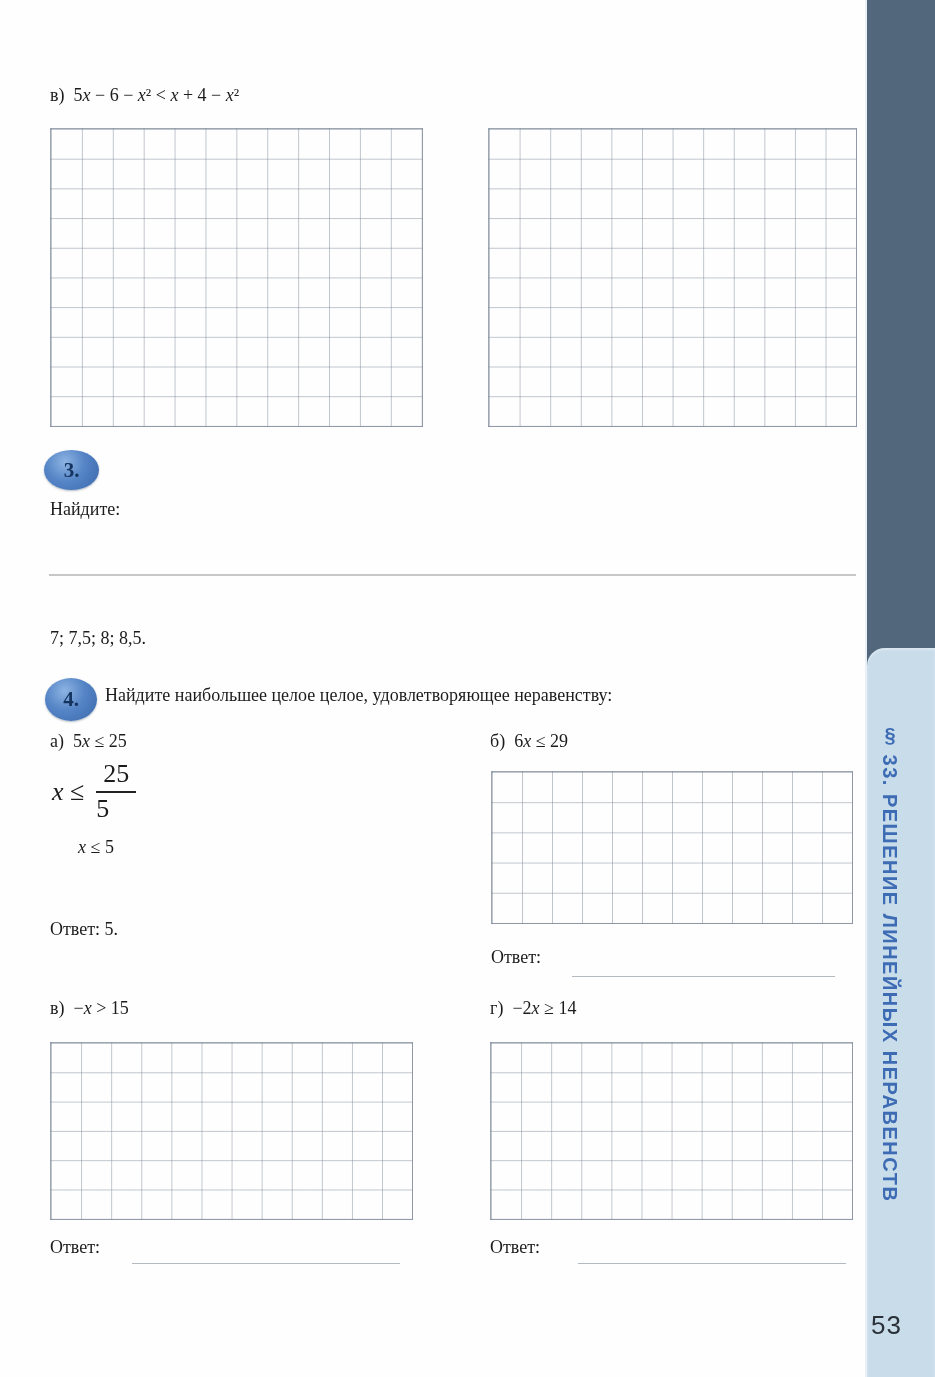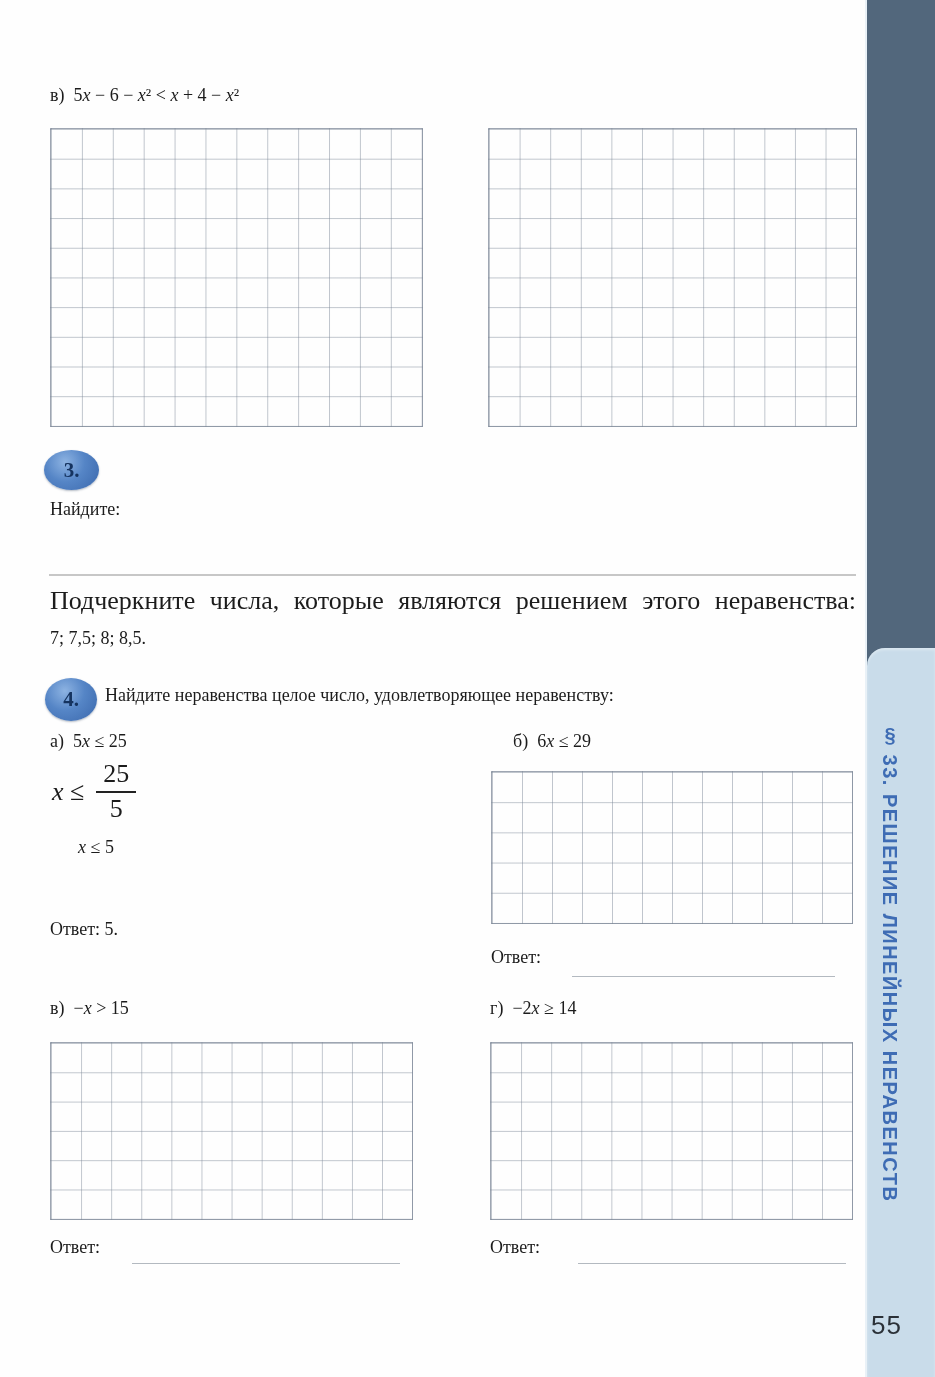--- a/index.html
+++ b/index.html
@@ -55,21 +55,21 @@
   }
   .badge-3{left:44px;top:450px;width:55px;height:40px;}
   .badge-4{left:45px;top:678px;width:52px;height:43px;}
   .rule{position:absolute;left:49px;top:574px;width:807px;height:2px;background:#c7c7c7;}
   .para-justify{
     position:absolute;left:50px;top:586px;width:806px;
     font-size:26px;white-space:nowrap;
     text-align:justify;text-align-last:justify;
   }
   .frac-line{position:absolute;left:52px;top:760px;display:flex;align-items:center;font-size:26px;}
-  .frac{display:inline-flex;flex-direction:column;text-align:center;margin-left:12px;line-height:1.1;}
+  .frac{display:inline-flex;flex-direction:column;text-align:left;margin-left:12px;line-height:1.1;}
   .frac .num{border-bottom:2px solid #222;padding:0 7px 2px;}
   .frac .den{padding-top:2px;}
   .ans-underline{position:absolute;height:1px;background:#b3b9c0;}
   .u-b{left:572px;top:976px;width:263px;}
   .u-v{left:132px;top:1263px;width:268px;}
   .u-g{left:578px;top:1263px;width:268px;}
   i{font-style:italic;}
 </style>
 </head>
 <body>
@@ -83,42 +83,41 @@
   <div class="grid grid-tl"></div>
   <div class="grid grid-tr"></div>
 
   <div class="task-badge badge-3">
     <span>3.</span>
   </div>
   <div class="txt" style="left:50px;top:498px;">Найдите:</div>
 
   <div class="rule"></div>
 
-  <div class="para-justify">Подчеркните числа, которые являются решением этого неравенства:</div>
   <div class="txt" style="left:50px;top:627px;">7; 7,5; 8; 8,5.</div>
 
   <div class="task-badge badge-4">
     <span>4.</span>
   </div>
-  <div class="txt" style="left:105px;top:684px;">Найдите неравенства целое число, удовлетворяющее неравенству:</div>
+  <div class="txt" style="left:105px;top:684px;">Найдите наибольшее целое целое, удовлетворяющее неравенству:</div>
 
   <div class="txt" style="left:50px;top:730px;text-align:right;">
     <span class="expr-label">а)</span><span>5<i>x</i> ≤ 25</span>
   </div>
   <div class="frac-line">
     <span><i>x</i> ≤</span>
     <span class="frac">
       <span class="num">25</span>
       <span class="den">5</span>
     </span>
   </div>
   <div class="txt" style="left:52px;top:836px;margin-left:26px;"><i>x</i> ≤ 5</div>
   <div class="txt" style="left:50px;top:918px;">Ответ: 5.</div>
 
-  <div class="txt" style="left:490px;top:730px;margin-left:23px;">
+  <div class="txt" style="left:490px;top:730px;">
     <span class="expr-label">б)</span><span>6<i>x</i> ≤ 29</span>
   </div>
   <div class="grid grid-b"></div>
   <div class="txt" style="left:491px;top:946px;">Ответ:</div>
   <div class="ans-underline u-b"></div>
 
   <div class="txt" style="left:50px;top:997px;">
     <span class="expr-label">в)</span><span>−<i>x</i> &gt; 15</span>
   </div>
   <div class="txt" style="left:490px;top:997px;">
@@ -129,15 +128,15 @@
 
   <div class="txt" style="left:50px;top:1236px;">Ответ:</div>
   <div class="ans-underline u-v"></div>
   <div class="txt" style="left:490px;top:1236px;">Ответ:</div>
   <div class="ans-underline u-g"></div>
 
   <div class="sidebar-strip"></div>
   <div class="page-edge"></div>
   <div class="sidebar-tab"></div>
   <div class="section-vertical">§ 33. РЕШЕНИЕ ЛИНЕЙНЫХ НЕРАВЕНСТВ</div>
-  <div class="page-number">55</div>
+  <div class="page-number">53</div>
 
 </div>
 
 </body></html>

